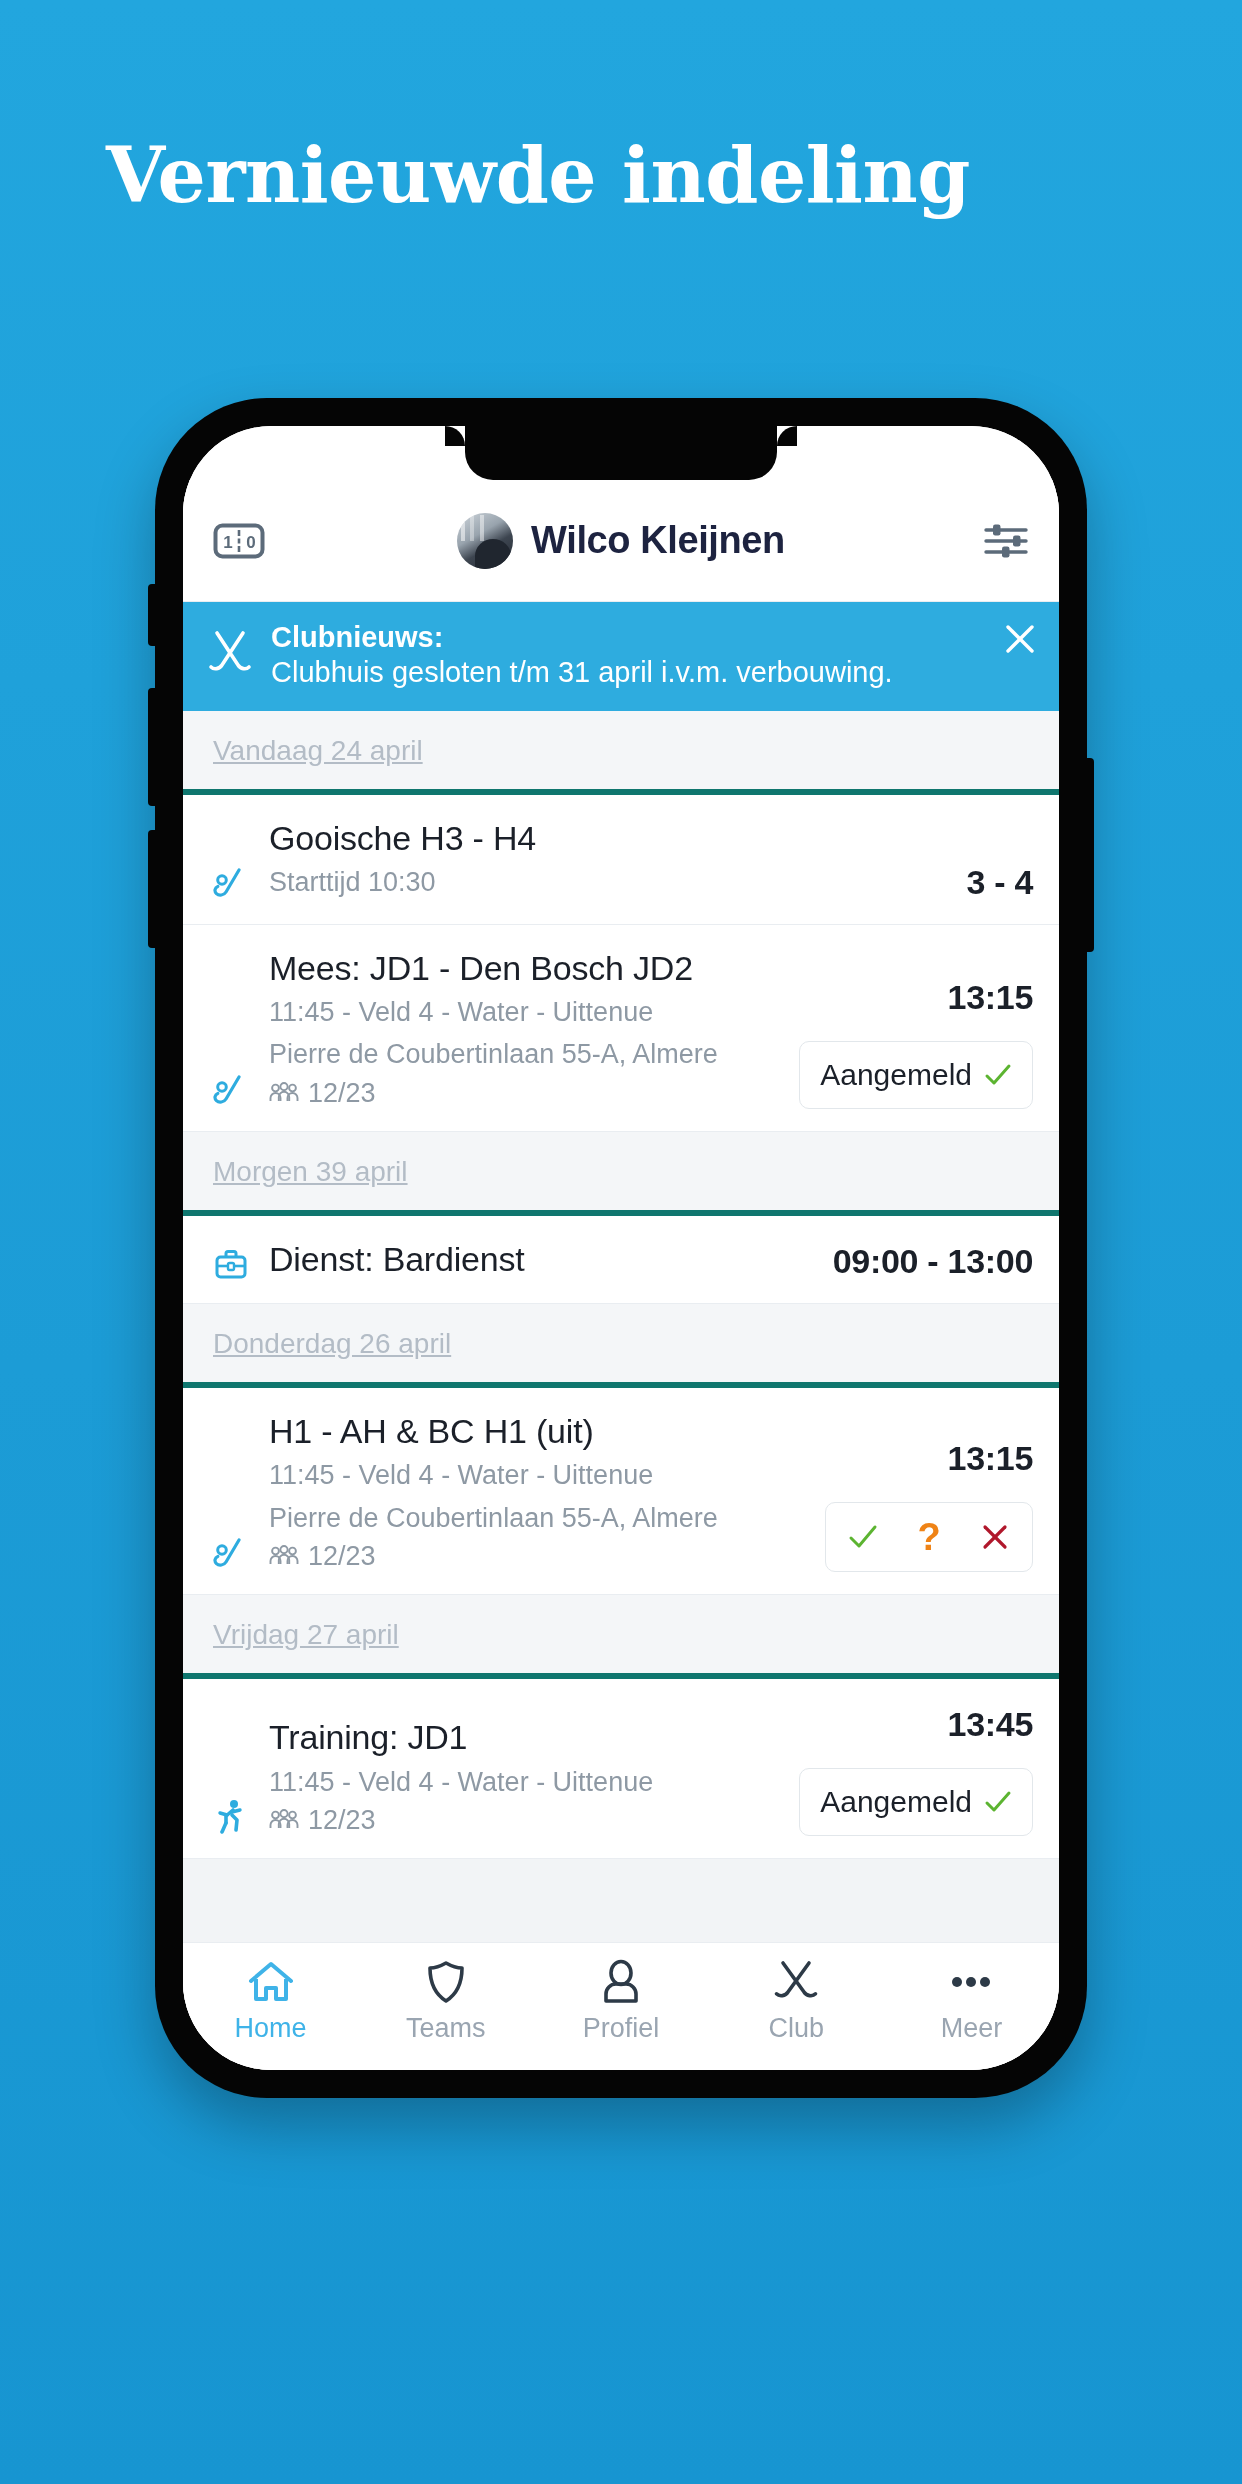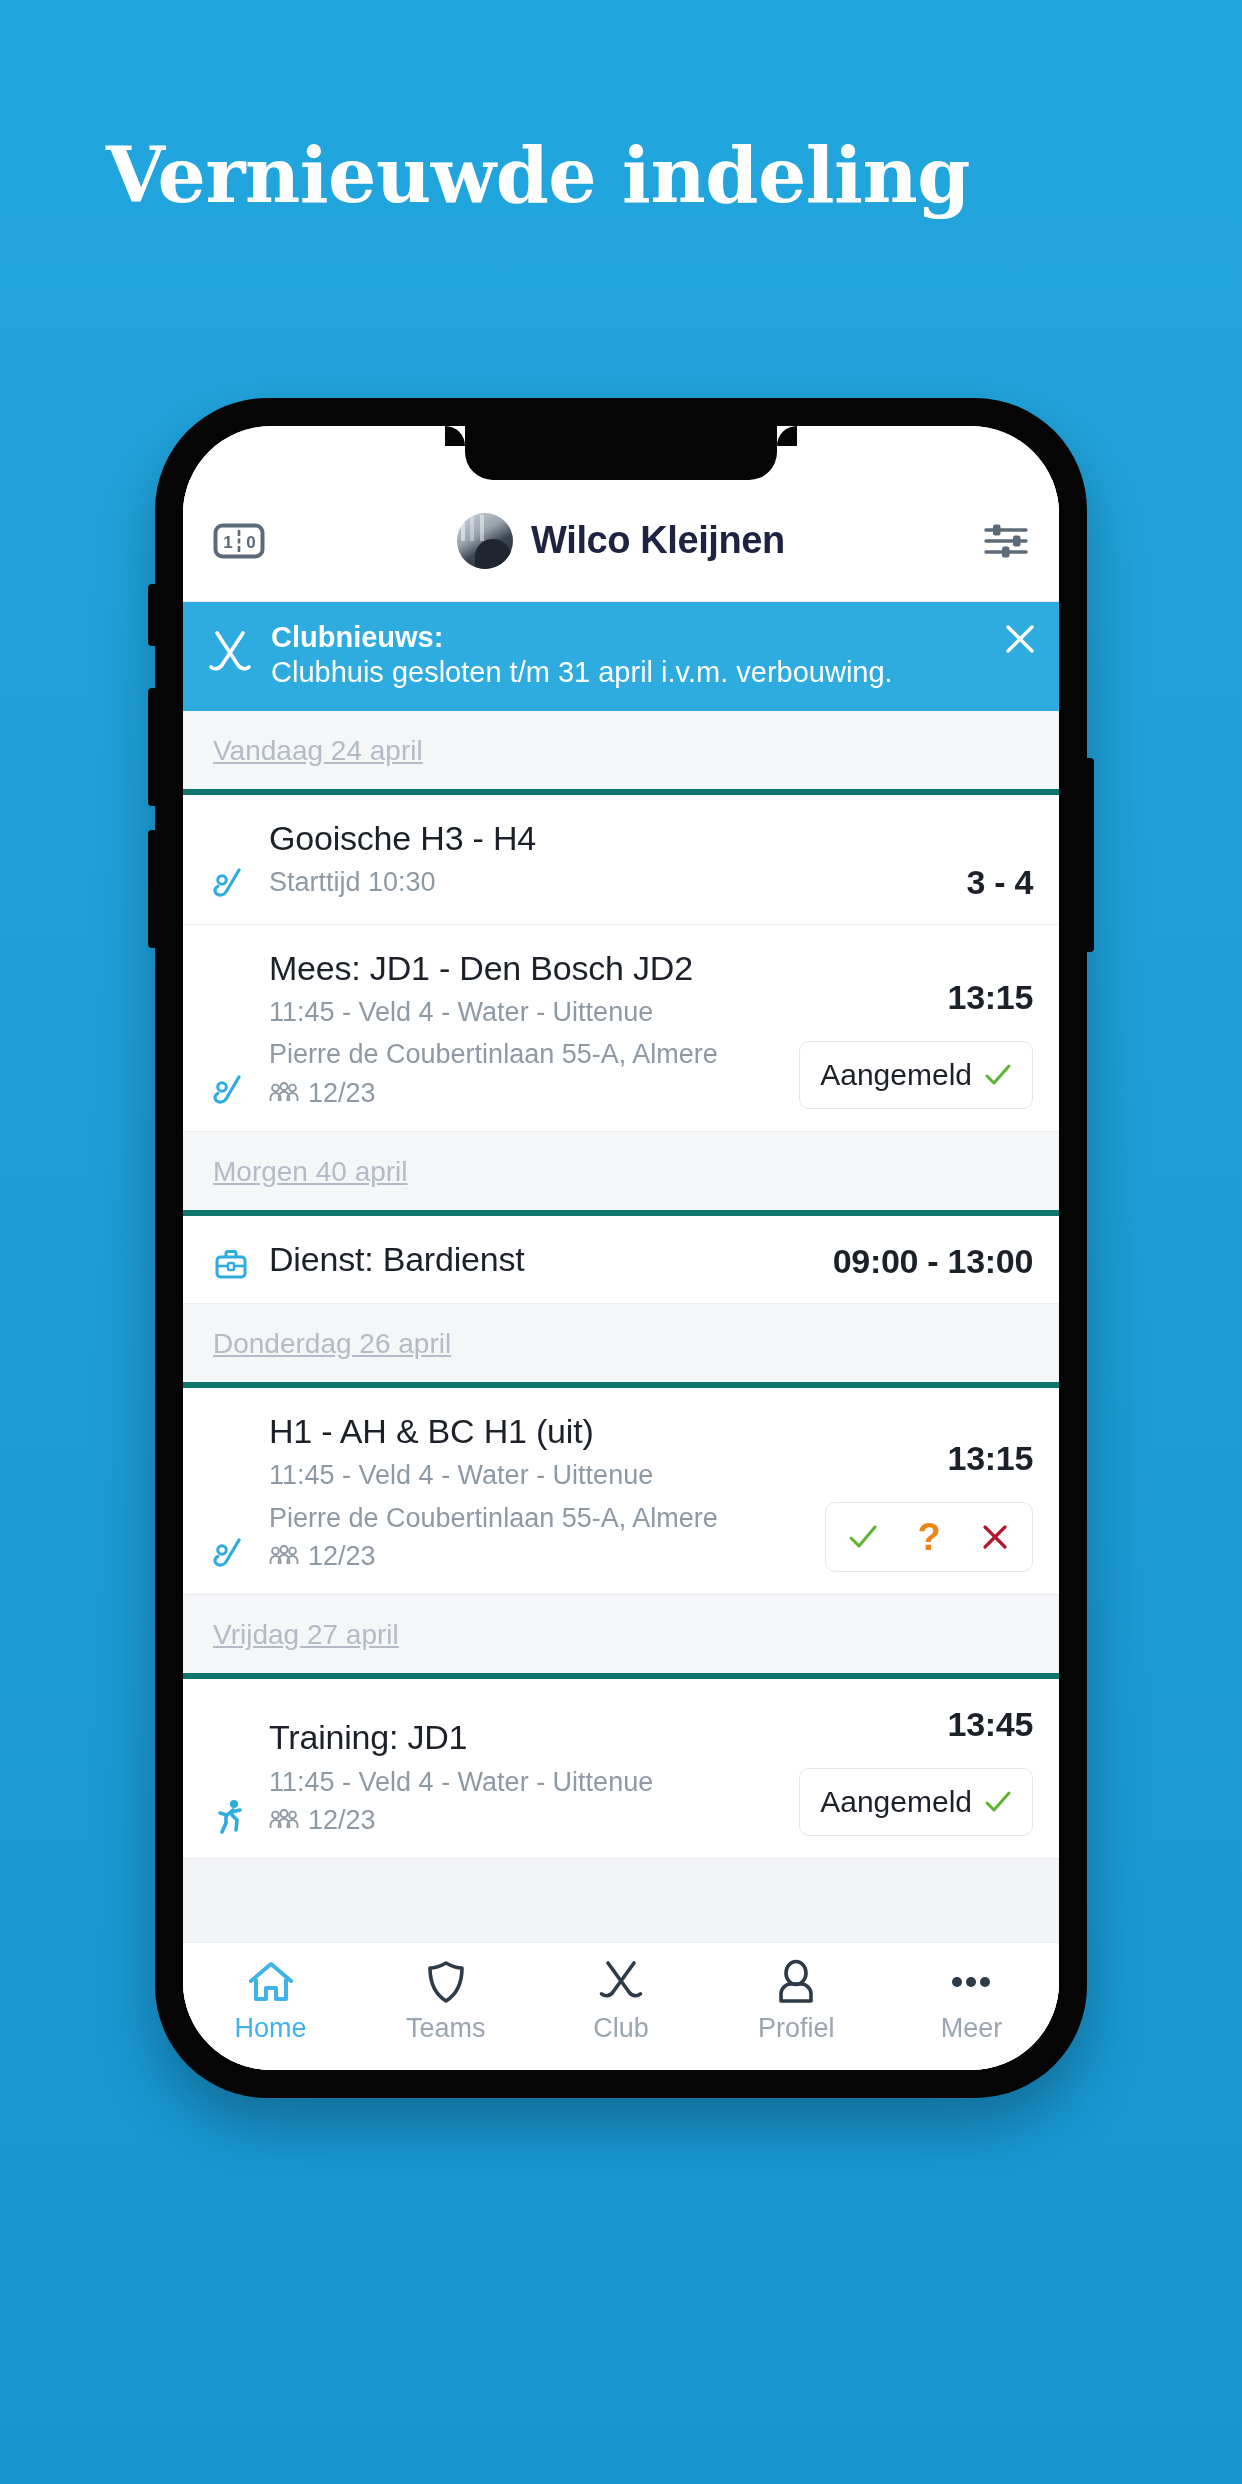--- a/index.html
+++ b/index.html
@@ -428,21 +428,21 @@
             <div class="row-time">13:15</div>
             <div class="pill">
               <span>Aangemeld</span>
               <svg width="28" height="24" viewBox="0 0 28 24">
                 <polyline points="3,13 10,20 25,3" fill="none" stroke="#5cb431" stroke-width="3" stroke-linecap="round" stroke-linejoin="round"></polyline>
               </svg>
             </div>
           </div>
         </div>
 
-        <div class="day-header">Morgen 40 april</div>
+        <div class="day-header">Morgen 39 april</div>
 
         <div class="row">
           <div class="row-icon">
             <svg width="34" height="34" viewBox="0 0 34 34">
               <rect x="3" y="10" width="28" height="20" rx="3.5" fill="none" stroke="#2eacdf" stroke-width="3"></rect>
               <path d="M12 10 V6.5 a2 2 0 0 1 2 -2 h6 a2 2 0 0 1 2 2 V10" fill="none" stroke="#2eacdf" stroke-width="3"></path>
               <line x1="3" y1="19" x2="31" y2="19" stroke="#2eacdf" stroke-width="2.6"></line>
               <rect x="14" y="16" width="6" height="7" rx="1.6" fill="#ffffff" stroke="#2eacdf" stroke-width="2.4"></rect>
             </svg>
           </div>
@@ -553,33 +553,33 @@
         </div>
 
         <div class="tab">
           <svg width="44" height="46" viewBox="0 0 44 46">
             <path d="M22 4 C15 8 10 9 6 9 c0 14 5 26 16 33 11 -7 16 -19 16 -33 -4 0 -9 -1 -16 -5 z" fill="none" stroke="#2d3a47" stroke-width="3.6" stroke-linejoin="round"></path>
           </svg>
           <span class="tab-label">Teams</span>
         </div>
 
         <div class="tab">
+          <svg width="44" height="46" viewBox="0 0 44 46">
+            <ellipse cx="22" cy="14" rx="10" ry="11.5" fill="none" stroke="#2d3a47" stroke-width="3.6"></ellipse>
+            <path d="M7 42 v-7 a10 10 0 0 1 10 -10 h10 a10 10 0 0 1 10 10 v7 z" fill="none" stroke="#2d3a47" stroke-width="3.6" stroke-linejoin="round"></path>
+          </svg>
+          <span class="tab-label">Profiel</span>
+        </div>
+
+        <div class="tab">
           <svg width="46" height="46" viewBox="0 0 46 46">
             <path d="M10 4 L31 33 c2.5 4 8.5 5 11.5 1.8" fill="none" stroke="#2d3a47" stroke-width="3.6" stroke-linecap="round"></path>
             <path d="M36 4 L15 33 c-2.5 4 -8.5 5 -11.5 1.8" fill="none" stroke="#2d3a47" stroke-width="3.6" stroke-linecap="round"></path>
           </svg>
           <span class="tab-label">Club</span>
-        </div>
-
-        <div class="tab">
-          <svg width="44" height="46" viewBox="0 0 44 46">
-            <ellipse cx="22" cy="14" rx="10" ry="11.5" fill="none" stroke="#2d3a47" stroke-width="3.6"></ellipse>
-            <path d="M7 42 v-7 a10 10 0 0 1 10 -10 h10 a10 10 0 0 1 10 10 v7 z" fill="none" stroke="#2d3a47" stroke-width="3.6" stroke-linejoin="round"></path>
-          </svg>
-          <span class="tab-label">Profiel</span>
         </div>
 
         <div class="tab">
           <svg width="48" height="46" viewBox="0 0 48 46">
             <circle cx="10" cy="23" r="5" fill="#2d3a47"></circle>
             <circle cx="24" cy="23" r="5" fill="#2d3a47"></circle>
             <circle cx="38" cy="23" r="5" fill="#2d3a47"></circle>
           </svg>
           <span class="tab-label">Meer</span>
         </div>

